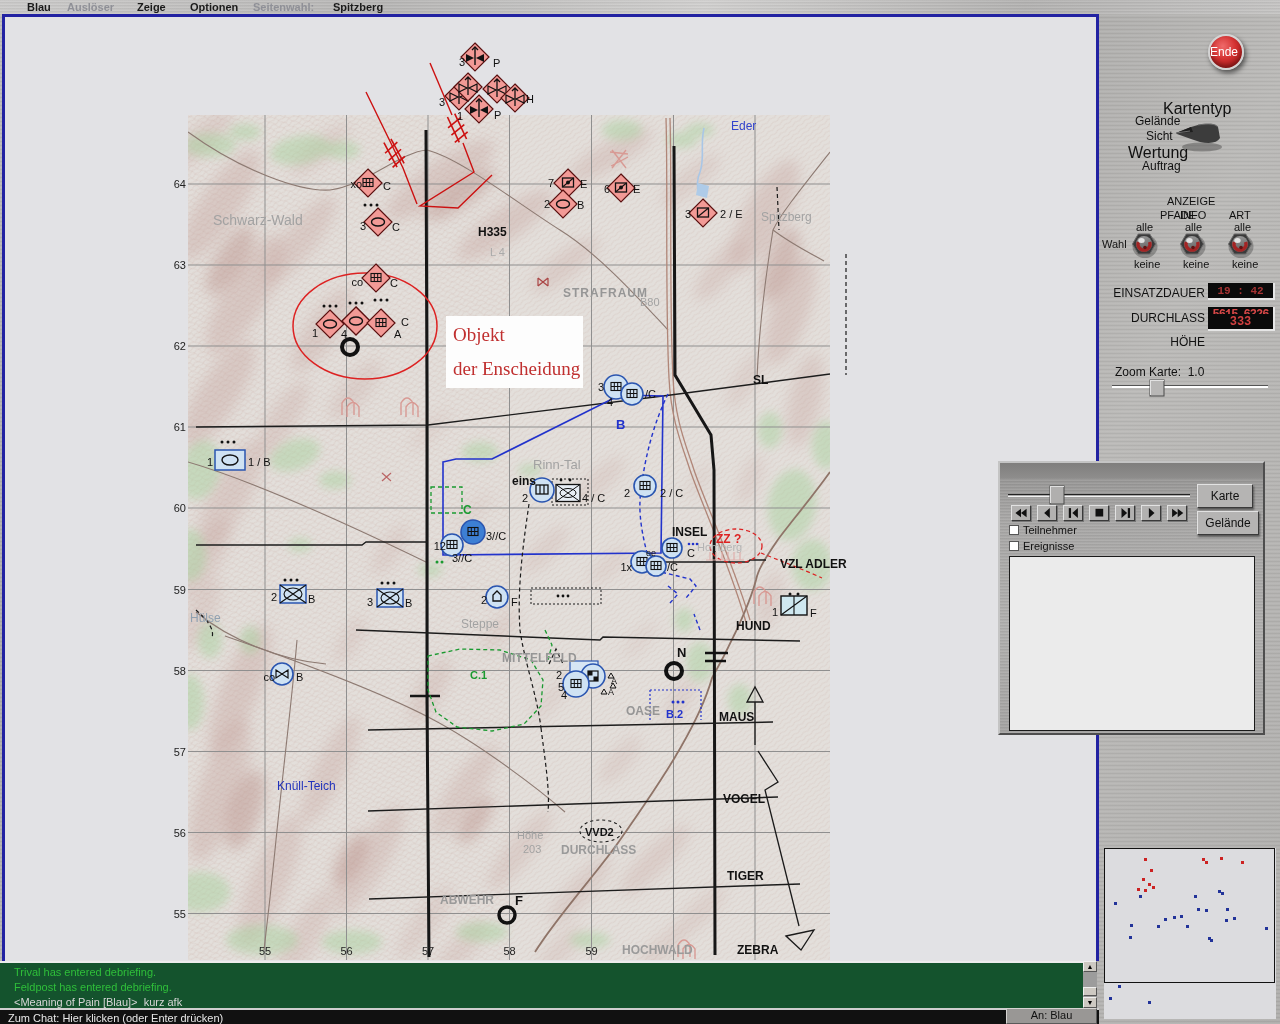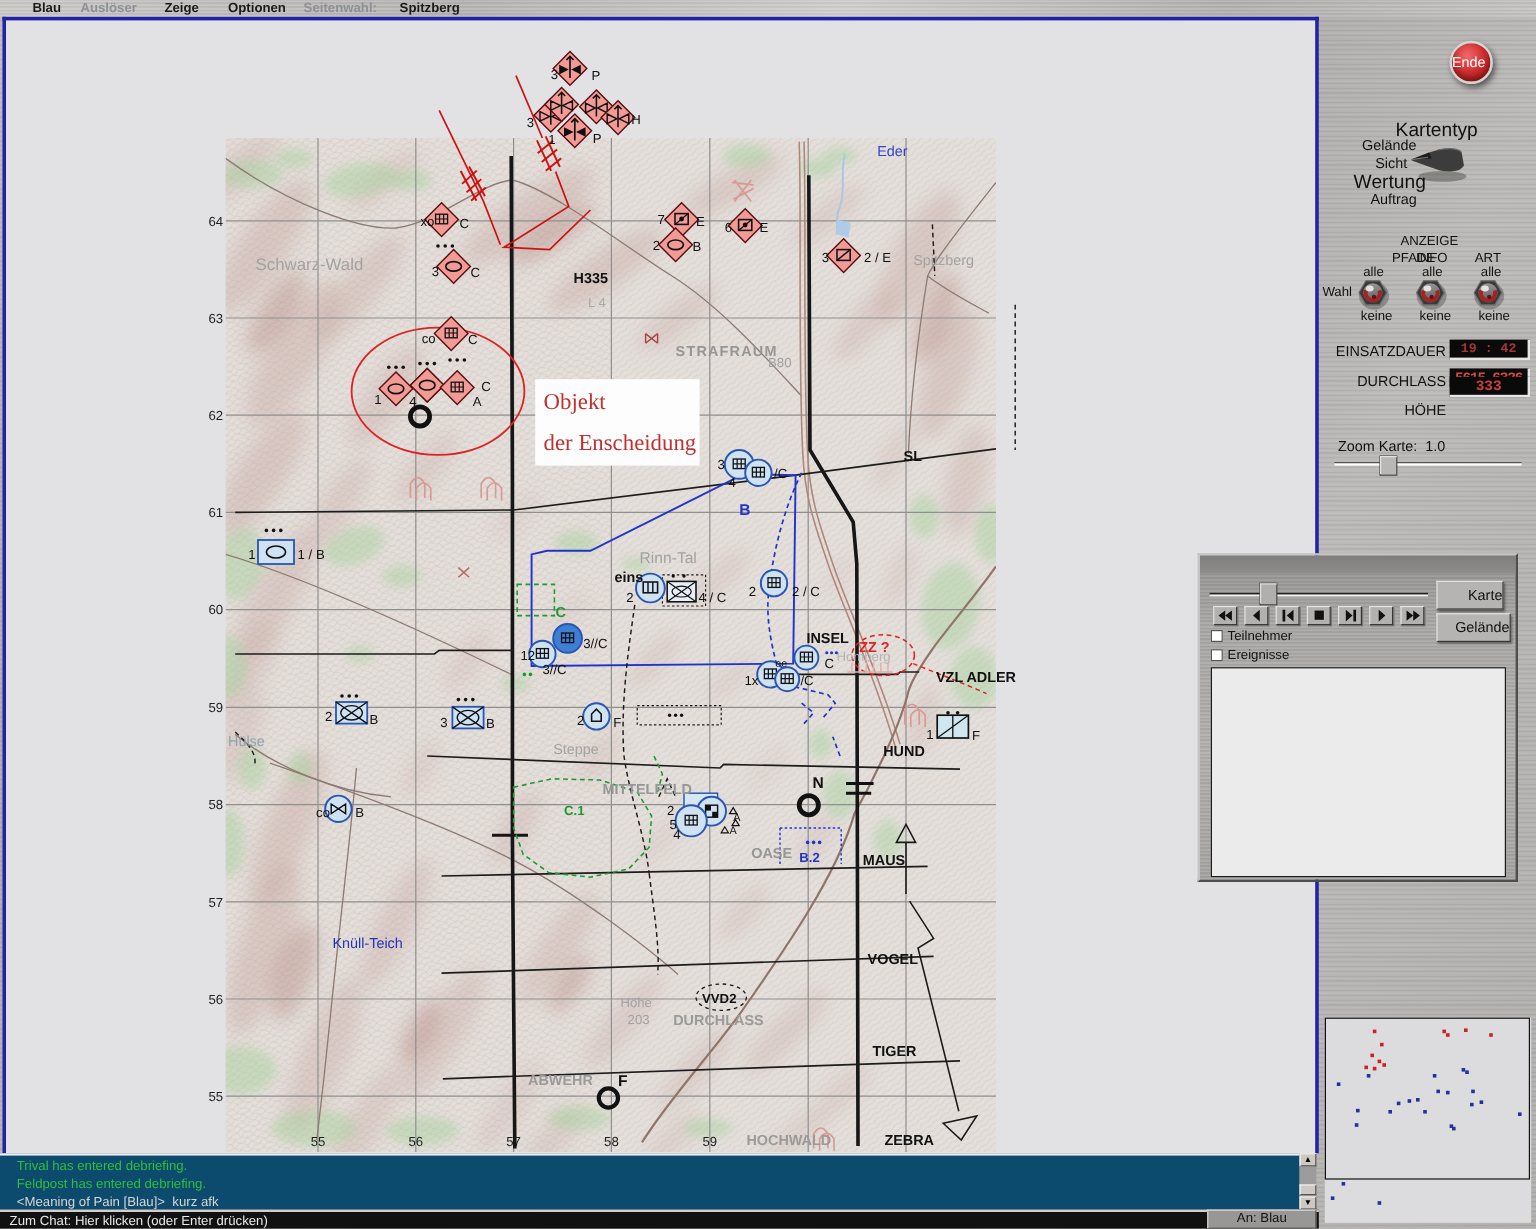--- a/index.html
+++ b/index.html
@@ -5,39 +5,39 @@
 body{position:relative;background-color:#b5b4b2;
 background-image:repeating-linear-gradient(0deg, rgba(255,255,255,.06) 0 1px, rgba(255,255,255,0) 1px 2px, rgba(0,0,0,.05) 2px 3px, rgba(0,0,0,0) 3px 4px),
 linear-gradient(115deg,#bfbebc 0%,#aeadab 18%,#c4c3c1 36%,#abaaa8 55%,#bbbab8 75%,#b0afad 100%);}
 #menubar{position:absolute;left:0;top:0;width:1280px;height:14px;
 background-image:repeating-linear-gradient(0deg, rgba(255,255,255,.10) 0 1px, rgba(0,0,0,.04) 2px 3px),linear-gradient(100deg,#cbcac9,#b6b5b4 30%,#d0cfce 55%,#b2b1b0 80%,#c4c3c2);
 font-size:11px;font-weight:bold;color:#1a1a1a;}
 #menubar span{position:absolute;top:1px}
 .mgray{color:#8f9097}
 #viewport{position:absolute;left:2px;top:14px;width:1097px;height:947px;background:#e2e2e5;border:3px solid #2222a2;border-bottom:none}
 #mapsvg{position:absolute;left:5px;top:17px}
-#chat{position:absolute;left:0;top:961px;width:1083px;height:47px;background:#0c4a6e;border-top:2px solid #ececec;font-size:11px}
+#chat{position:absolute;left:0;top:961px;width:1083px;height:47px;background:#14532d;border-top:2px solid #ececec;font-size:11px}
 #chat div{position:absolute;left:14px;white-space:pre}
 #chatsb{position:absolute;left:1083px;top:961px;width:14px;height:47px;background:#9c9c9c}
 .sbbtn{position:absolute;left:0;width:14px;height:11px;background:#cdc9c2;border:1px solid;border-color:#efefef #555 #555 #efefef;font-size:7px;color:#000;text-align:center;line-height:9px}
 #statusbar{position:absolute;left:0;top:1008px;width:1099px;height:16px;background:#111;border-top:2px solid #cfcfcf;color:#e8e8e8;font-size:11px}
 #anblau{position:absolute;left:1006px;top:1008px;width:91px;height:16px;background:#999795;border:1px solid;border-color:#d6d4d2 #5a5a5a #5a5a5a #d6d4d2;color:#111;font-size:11px;text-align:center;line-height:13px}
 .rp{position:absolute;font-size:11px;color:#111;white-space:nowrap}
 #ende{position:absolute;left:1208px;top:34px;width:36px;height:36px;border-radius:50%;
 background:radial-gradient(circle at 40% 32%,#ef6a6a,#d33030 45%,#a81818 85%);
 border:2px solid #d4d4d4;box-shadow:2px 3px 5px rgba(0,0,0,.55), inset 0 -3px 5px rgba(0,0,0,.35);
 color:#fff;font-size:12px;text-align:left;line-height:32px}
 .led{position:absolute;left:1208px;width:67px;height:17px;background:#0a0a0a;border-right:2px solid #e6e6e6;border-bottom:2px solid #e6e6e6;
 font-family:"Liberation Mono",monospace;font-weight:bold;color:#b23434;text-align:center;white-space:nowrap;overflow:hidden}
 #fpanel{position:absolute;left:998px;top:461px;width:267px;height:274px;
 background-image:repeating-linear-gradient(0deg, rgba(255,255,255,.06) 0 1px, rgba(0,0,0,.05) 2px 3px),linear-gradient(180deg,#939291,#a9a8a7 20%,#b2b1b0 60%,#a6a5a4);
 border:2px solid;border-color:#c4c4c4 #4e4e4e #4e4e4e #c4c4c4}
 #ftitle{position:absolute;left:0;top:0;width:263px;height:15px;background:linear-gradient(180deg,#7f7e7d,#8e8d8c)}
 .mbtn{position:absolute;top:42px;width:20px;height:16px;background:#b2b1b0;border:1px solid;border-color:#e2e2e2 #3a3a3a #3a3a3a #e2e2e2;box-shadow:1px 1px 0 #777}
-.gbtn{position:absolute;left:197px;background:#b5b4b3;border:1px solid;border-color:#e2e2e2 #3a3a3a #3a3a3a #e2e2e2;box-shadow:1px 2px 2px rgba(0,0,0,.45);font-size:12px;color:#111;text-align:right}
+.gbtn{position:absolute;left:197px;background:#b5b4b3;border:1px solid;border-color:#e2e2e2 #3a3a3a #3a3a3a #e2e2e2;box-shadow:1px 2px 2px rgba(0,0,0,.45);font-size:12px;color:#111;text-align:center}
 .cb{position:absolute;left:9px;width:10px;height:10px;background:#fff;border:1px solid #555}
 .cbl{position:absolute;left:23px;font-size:11px;color:#111}
 #fwhite{position:absolute;left:9px;top:93px;width:246px;height:175px;background:#ebebeb;border:1px solid #1a1a1a}
 #ovmap{position:absolute;left:1104px;top:848px;width:172px;height:171px;background:#dcdcdf}
 #ovborder{position:absolute;left:0;top:0;width:171px;height:135px;border:1px solid #111}
 </style></head><body>
 <div id="menubar">
     <span style="left:27px">Blau</span>
     <span class="mgray" style="left:67px">Auslöser</span>
     <span style="left:137px">Zeige</span>

